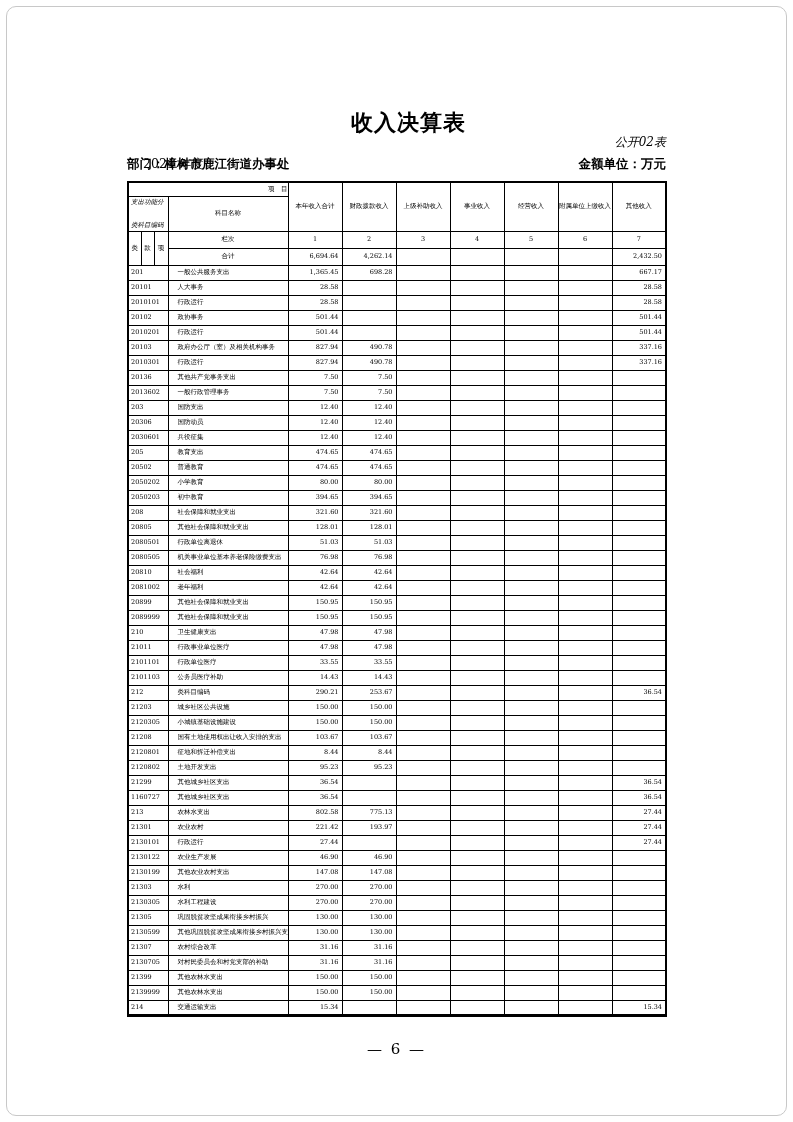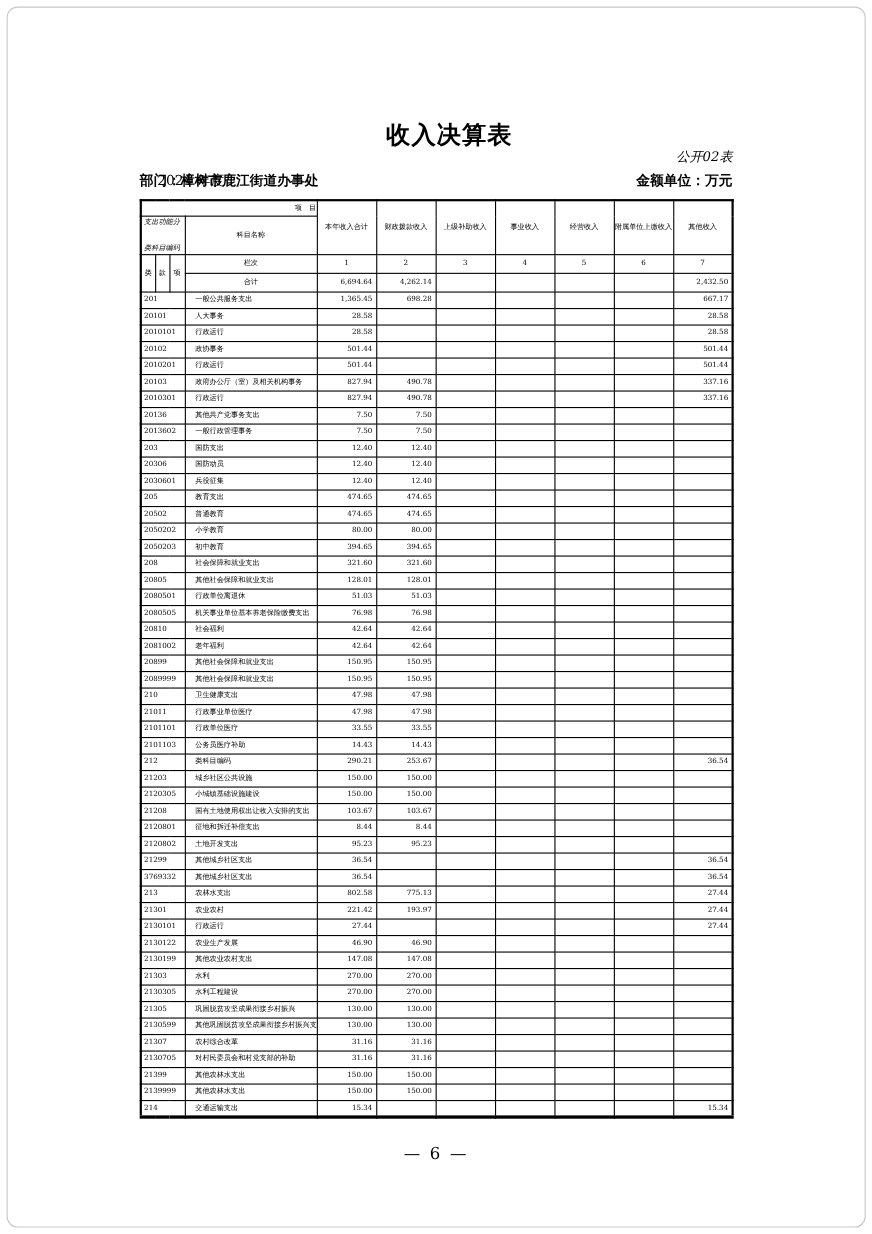--- a/index.html
+++ b/index.html
@@ -515,21 +515,21 @@
         <td class="c-name">其他城乡社区支出</td>
         <td class="c-num">36.54</td>
         <td class="c-num"></td>
         <td class="c-num"></td>
         <td class="c-num"></td>
         <td class="c-num"></td>
         <td class="c-num"></td>
         <td class="c-num">36.54</td>
       </tr>
       <tr>
-        <td class="c-code" colspan="3">3769332</td>
+        <td class="c-code" colspan="3">1160727</td>
         <td class="c-name">其他城乡社区支出</td>
         <td class="c-num">36.54</td>
         <td class="c-num"></td>
         <td class="c-num"></td>
         <td class="c-num"></td>
         <td class="c-num"></td>
         <td class="c-num"></td>
         <td class="c-num">36.54</td>
       </tr>
       <tr>

